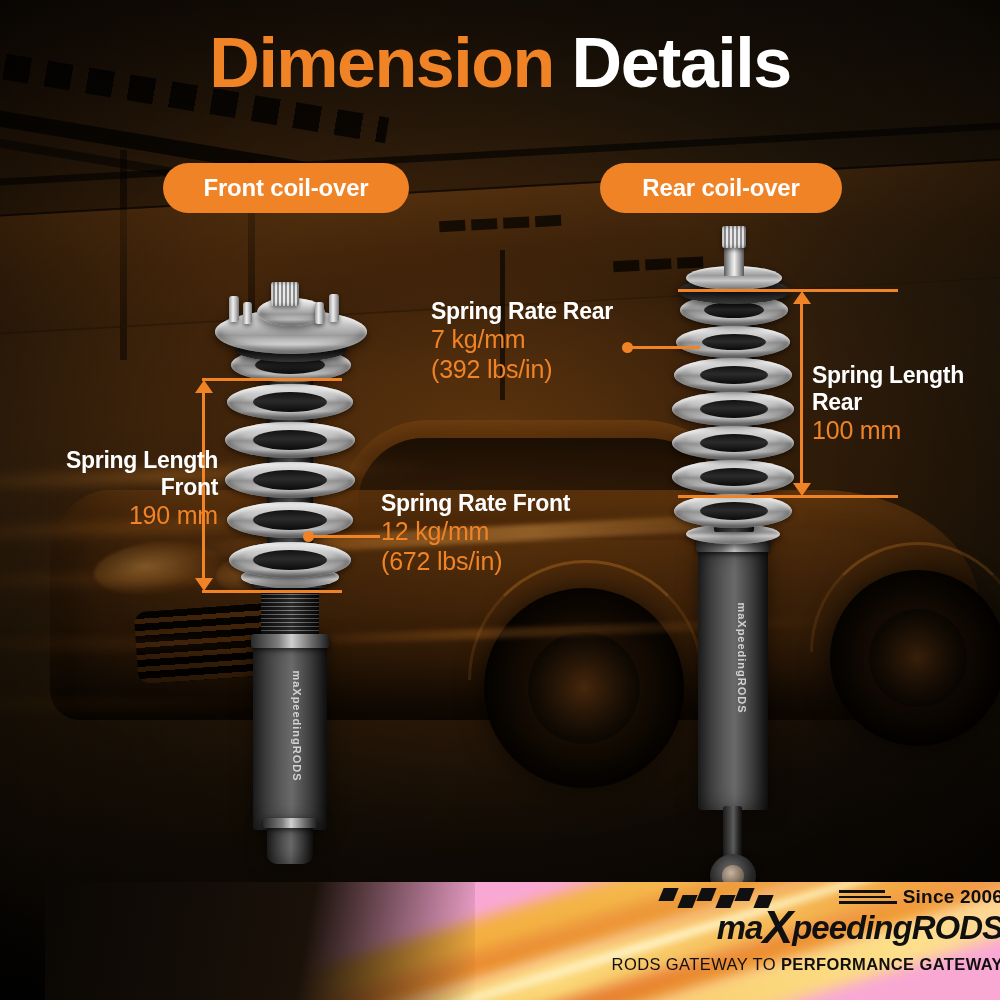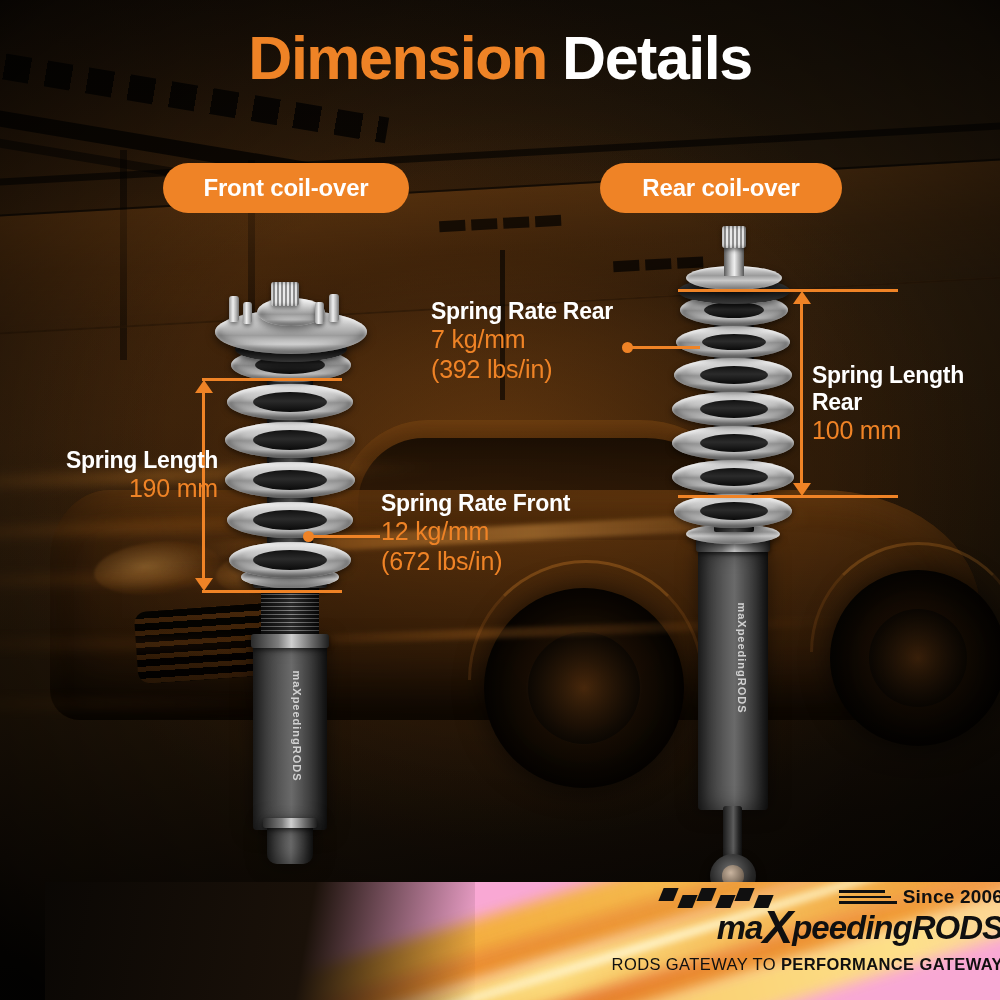--- a/index.html
+++ b/index.html
@@ -92,21 +92,21 @@
   .speedline { position:absolute; border-radius:50%; filter:blur(6px); }
   .sl1 { left:-120px; top:470px; width:560px; height:12px; background:linear-gradient(90deg, rgba(0,0,0,0), rgba(240,150,48,0.34), rgba(0,0,0,0)); transform:rotate(-2deg); }
   .sl2 { left:-160px; top:522px; width:600px; height:10px; background:linear-gradient(90deg, rgba(0,0,0,0), rgba(226,132,38,0.28), rgba(0,0,0,0)); transform:rotate(-2deg); }
   .sl3 { left:-140px; top:574px; width:520px; height:9px;  background:linear-gradient(90deg, rgba(0,0,0,0), rgba(210,120,34,0.22), rgba(0,0,0,0)); transform:rotate(-1deg); }
   .sl4 { left:-120px; top:640px; width:470px; height:8px;  background:linear-gradient(90deg, rgba(0,0,0,0), rgba(190,104,28,0.20), rgba(0,0,0,0)); }
   .sl5 { left:-120px; top:700px; width:430px; height:8px;  background:linear-gradient(90deg, rgba(0,0,0,0), rgba(172,94,24,0.16), rgba(0,0,0,0)); }
   .vig { position:absolute; inset:0; background:radial-gradient(ellipse 78% 66% at 50% 45%, rgba(0,0,0,0) 42%, rgba(0,0,0,0.55) 88%, rgba(0,0,0,0.85) 100%); }
 
   
   .title { position:absolute; left:0; top:28px; width:1000px; text-align:center;
-    font-size:61px; font-weight:700; letter-spacing:-1.5px; line-height:1; white-space:nowrap; }
+    font-size:70px; font-weight:700; letter-spacing:-1.5px; line-height:1; white-space:nowrap; }
   .title .t-orange { color:#ef8326; }
   .title .t-white { color:#ffffff; }
 
   .badge { position:absolute; height:50px; border-radius:25px; background:#ef8326;
     color:#fff; font-size:24px; font-weight:700; display:flex; align-items:center; justify-content:center;
     letter-spacing:-0.2px; white-space:nowrap; }
   .badge-front { left:163px; top:163px; width:246px; }
   .badge-rear  { left:600px; top:163px; width:242px; }
 
   
@@ -385,20 +385,21 @@
   <div class="lead" style="left:628px;top:346px;width:72px;"></div>
 
   <div class="dim dim-v" style="left:800px;top:303px;height:186px;"></div>
   <div class="arrow arrow-up" style="left:793px;top:291px;"></div>
   <div class="arrow arrow-dn" style="left:793px;top:483px;"></div>
   <div class="dim dim-h" style="left:678px;top:289px;width:220px;"></div>
   <div class="dim dim-h" style="left:678px;top:495px;width:220px;"></div>
 
   <div class="callout co-sl-front">
     <div class="ct">Spring Length</div>
+    <div class="ct">Front</div>
     <div class="cv">190 mm</div>
   </div>
 
   <div class="callout co-sr-front">
     <div class="ct">Spring Rate Front</div>
     <div class="cv">12 kg/mm</div>
     <div class="cv">(672 lbs/in)</div>
   </div>
 
   <div class="callout co-sr-rear">

